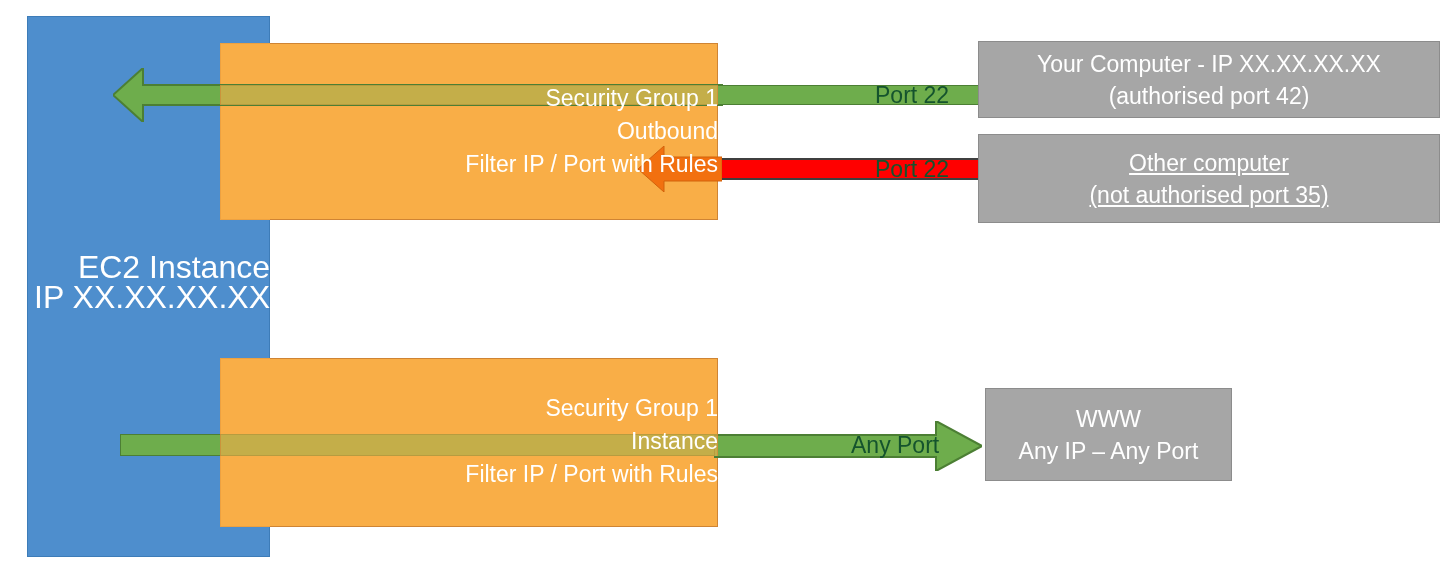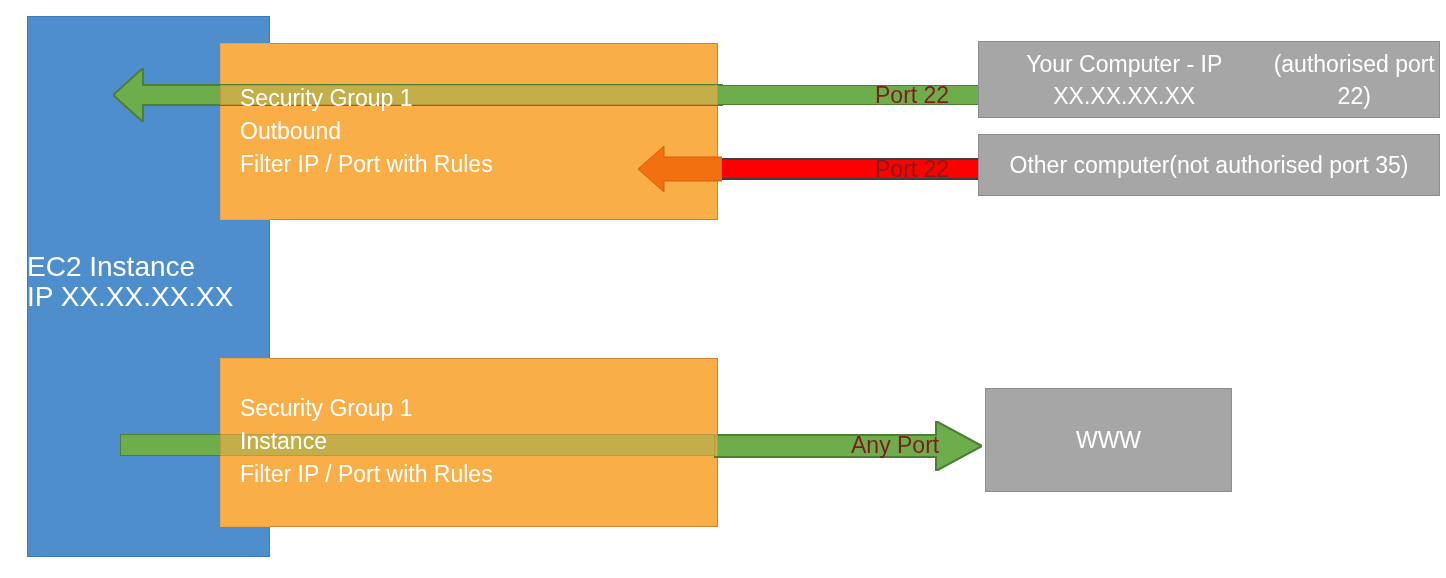--- a/index.html
+++ b/index.html
@@ -27,49 +27,48 @@
     background: #4e8ecd;
     border: 1px solid #3d7cb8;
     box-sizing: border-box;
     z-index: 1;
   }
   .ec2-label {
     position: absolute;
     left: 27px;
     top: 252px;
     width: 243px;
-    text-align: left;
+    text-align: right;
     color: #ffffff;
-    font-size: 28px;
+    font-size: 32px;
     line-height: 30px;
     z-index: 6;
     white-space: nowrap;
   }
 
   
   .sg-box {
     position: absolute;
     background: #f9ae47;
     border: 1px solid #cf8434;
     box-sizing: border-box;
     z-index: 4;
   }
   .sg-inbound { left: 220px; top: 43px;  width: 498px; height: 177px; }
   .sg-outbound{ left: 220px; top: 358px; width: 498px; height: 169px; }
 
   .sg-text {
     position: absolute;
     width: 498px;
-    text-align: left;
+    text-align: right;
     color: #ffffff;
     font-size: 23px;
     line-height: 33px;
     z-index: 8;
     pointer-events: none;
-    margin-left: 20px;
   }
   .sg-text-inbound  { left: 220px; top: 82px; }
   .sg-text-outbound { left: 220px; top: 392px; }
 
   
   .bar {
     position: absolute;
     box-sizing: border-box;
   }
 
@@ -165,32 +164,32 @@
     position: absolute;
     background: #a6a6a6;
     border: 1px solid #8c8c8c;
     box-sizing: border-box;
     color: #ffffff;
     font-size: 23px;
     line-height: 32px;
     text-align: center;
     z-index: 6;
     display: flex;
-    flex-direction: row;
+    flex-direction: column;
     justify-content: center;
     align-items: center;
   }
   .grey-your-computer { left: 978px; top: 41px;  width: 462px; height: 77px; }
-  .grey-other-computer{ left: 978px; top: 134px; width: 462px; height: 62px; }
-  .grey-www           { left: 985px; top: 388px; width: 247px; height: 104px; }
+  .grey-other-computer{ left: 978px; top: 134px; width: 462px; height: 89px; text-decoration: underline; }
+  .grey-www           { left: 985px; top: 388px; width: 247px; height: 93px; }
 
   
   .port-label {
     position: absolute;
-    color: #7f1d1d;
+    color: #14532d;
     font-size: 23px;
     line-height: 23px;
     z-index: 9;
     white-space: nowrap;
     pointer-events: none;
   }
   .port-label-green-in { left: 875px; top: 84px; }
   .port-label-red-in   { left: 875px; top: 158px; }
   .port-label-any      { left: 851px; top: 434px; text-align: center; }
 </style>
@@ -242,25 +241,26 @@
     <div>Instance</div>
     <div>Filter IP / Port with Rules</div>
   </div>
 
   <div class="port-label port-label-green-in">Port 22</div>
   <div class="port-label port-label-red-in">Port 22</div>
   <div class="port-label port-label-any">Any Port</div>
 
   <div class="grey-box grey-your-computer">
     <div>Your Computer - IP XX.XX.XX.XX</div>
-    <div>(authorised port 22)</div>
+    <div>(authorised port 42)</div>
   </div>
 
   <div class="grey-box grey-other-computer">
     <div>Other computer</div>
     <div>(not authorised port 35)</div>
   </div>
 
   <div class="grey-box grey-www">
     <div>WWW</div>
+    <div>Any IP – Any Port</div>
   </div>
 
 </div>
 
 </body></html>

